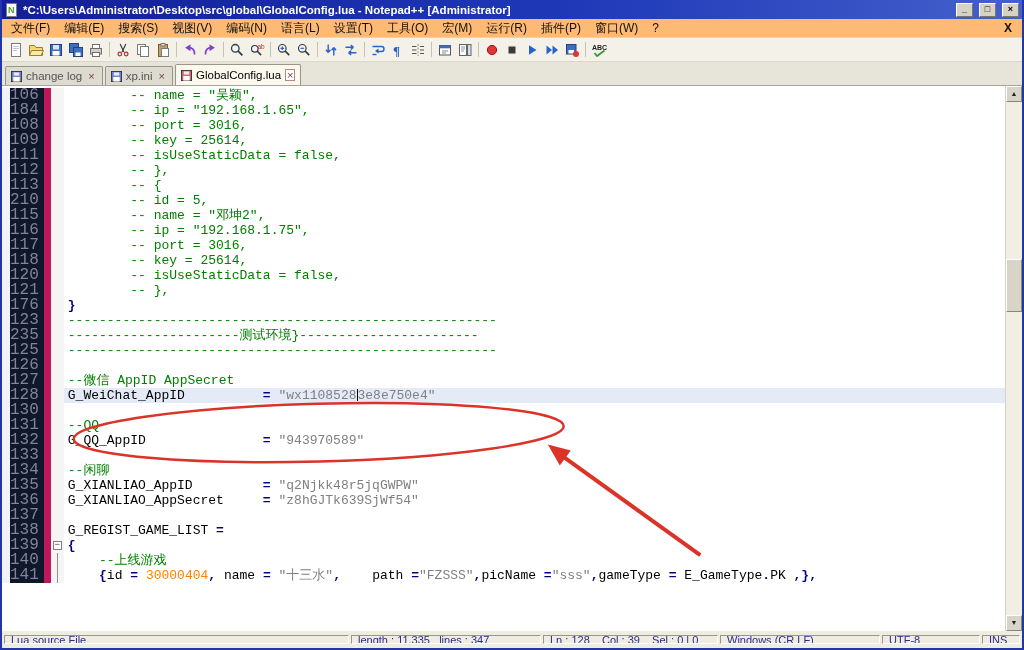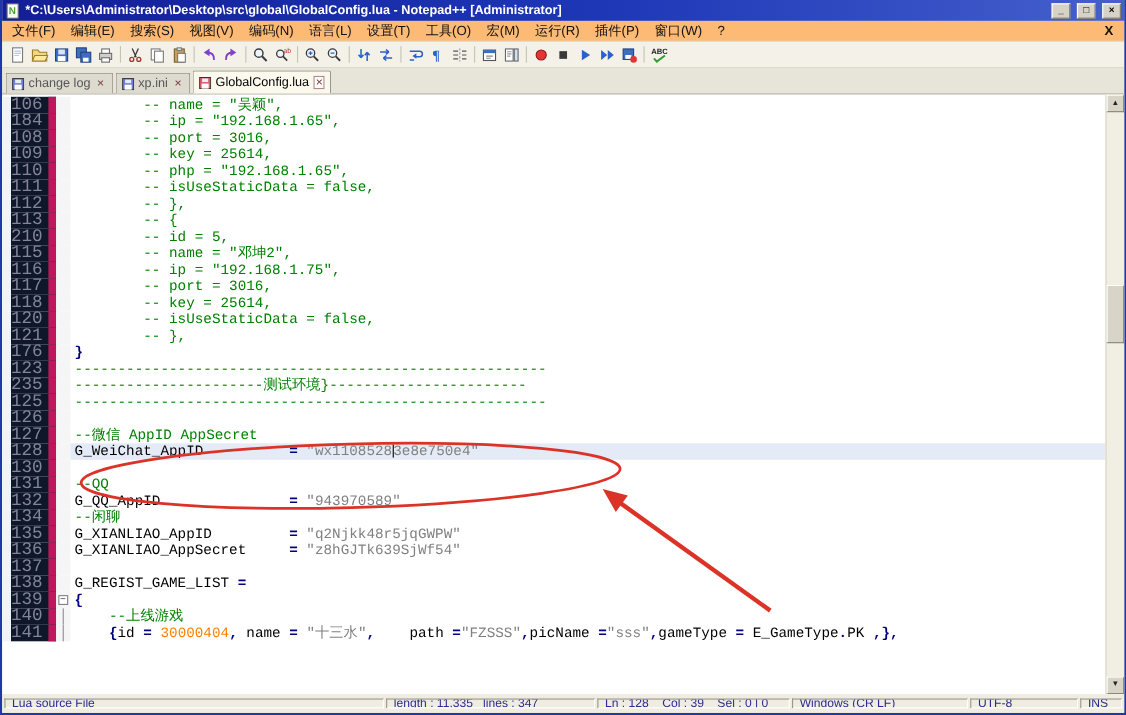--- a/index.html
+++ b/index.html
@@ -347,26 +347,20 @@
           <span class="ln-text"><span class="seg com">        -- port = 3016,</span></span>
         </div>
         <div class="linerow">
           <span class="ln-book"></span>
           <span class="ln-num">109</span>
           <span class="ln-fold"></span>
           <span class="ln-text"><span class="seg com">        -- key = 25614,</span></span>
         </div>
         <div class="linerow">
           <span class="ln-book"></span>
-          <span class="ln-num">110</span>
-          <span class="ln-fold"></span>
-          <span class="ln-text"><span class="seg com">        -- php = "192.168.1.65",</span></span>
-        </div>
-        <div class="linerow">
-          <span class="ln-book"></span>
           <span class="ln-num">111</span>
           <span class="ln-fold"></span>
           <span class="ln-text"><span class="seg com">        -- isUseStaticData = false,</span></span>
         </div>
         <div class="linerow">
           <span class="ln-book"></span>
           <span class="ln-num">112</span>
           <span class="ln-fold"></span>
           <span class="ln-text"><span class="seg com">        -- },</span></span>
         </div>
@@ -470,20 +464,26 @@
           <span class="ln-book"></span>
           <span class="ln-num">131</span>
           <span class="ln-fold"></span>
           <span class="ln-text"><span class="seg com">--QQ</span></span>
         </div>
         <div class="linerow">
           <span class="ln-book"></span>
           <span class="ln-num">132</span>
           <span class="ln-fold"></span>
           <span class="ln-text"><span class="seg id">G_QQ_AppID</span><span class="seg id">               </span><span class="seg op">=</span><span class="seg id"> </span><span class="seg str">"943970589"</span></span>
+        </div>
+        <div class="linerow">
+          <span class="ln-book"></span>
+          <span class="ln-num">133</span>
+          <span class="ln-fold"></span>
+          <span class="ln-text"></span>
         </div>
         <div class="linerow">
           <span class="ln-book"></span>
           <span class="ln-num">134</span>
           <span class="ln-fold"></span>
           <span class="ln-text"><span class="seg com">--闲聊</span></span>
         </div>
         <div class="linerow">
           <span class="ln-book"></span>
           <span class="ln-num">135</span>

